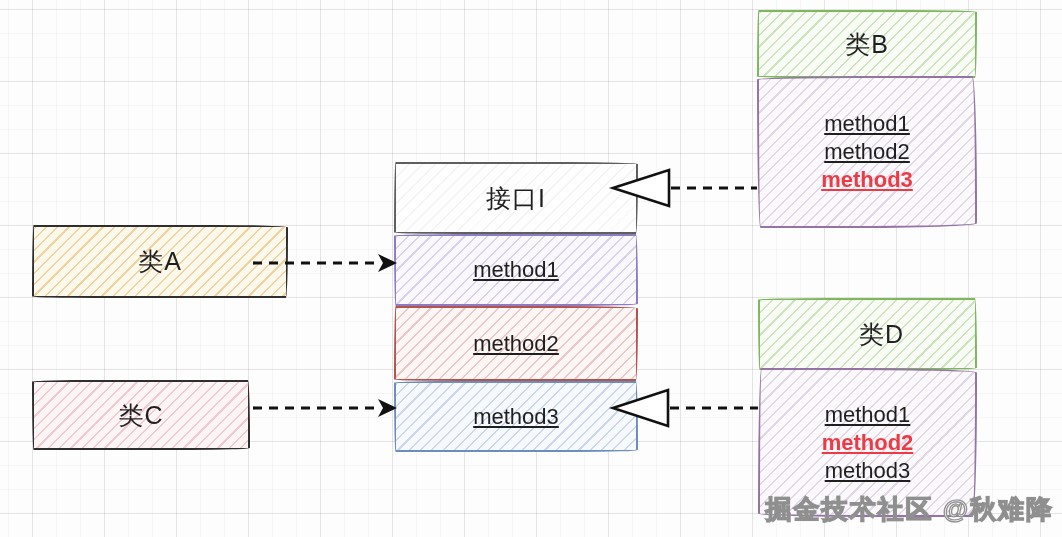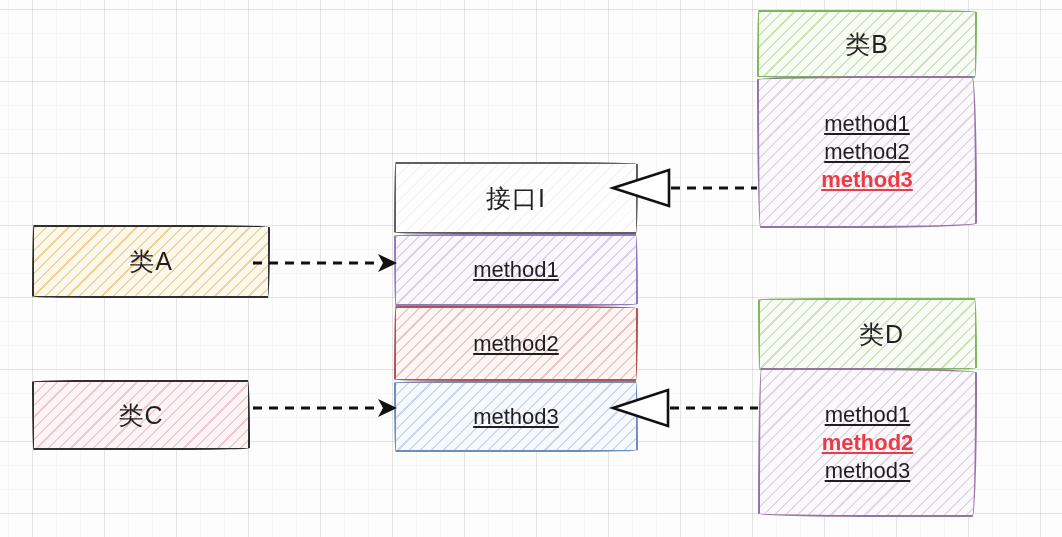--- a/index.html
+++ b/index.html
@@ -22,21 +22,21 @@
 
   
   .sk  { border-radius: 6px 255px 8px 225px / 255px 8px 225px 6px; }
   .sk2 { border-radius: 255px 8px 225px 6px / 6px 225px 8px 255px; }
 
   .cn-label { font-size: 25px; color: var(--text-ink, #1f1f1f); letter-spacing: 1px; }
   .m-label  { font-size: 22px; color: var(--text-ink, #1f1f1f); text-decoration: underline; }
 
   
   .classA {
-    left: 32px; top: 225px; width: 238px; height: 73px;
+    left: 32px; top: 225px; width: 256px; height: 73px;
     border: 2.5px solid var(--class-border-dark, #2f2f2f);
     background-image: repeating-linear-gradient(135deg, rgba(224,166,62,0.45) 0 1.6px, transparent 1.6px 8px);
     background-color: #fdf8ec;
   }
   .classC {
     left: 32px; top: 372px; width: 218px; height: 70px;
     border: 2.5px solid var(--class-border-dark, #2f2f2f);
     background-image: repeating-linear-gradient(135deg, rgba(216,125,140,0.35) 0 1.6px, transparent 1.6px 8px);
     background-color: #fdf4f5;
     margin-top: 8px;
@@ -163,14 +163,15 @@
   <svg class="connector" style="left:611px; top:167px;" width="148" height="42">
     <line x1="60" y1="21" x2="146" y2="21" stroke="#111" stroke-width="3" stroke-dasharray="9 7"></line>
     <polygon points="2,21 58,3 58,39" fill="#fff" stroke="#111" stroke-width="2.6"></polygon>
   </svg>
 
   <svg class="connector" style="left:611px; top:387px;" width="149" height="42">
     <line x1="59" y1="21" x2="147" y2="21" stroke="#111" stroke-width="3" stroke-dasharray="9 7"></line>
     <polygon points="2,21 57,3 57,39" fill="#fff" stroke="#111" stroke-width="2.6"></polygon>
   </svg>
 
+  <div class="watermark">掘金技术社区 @秋难降</div>
 
 </div>
 
 </body></html>

